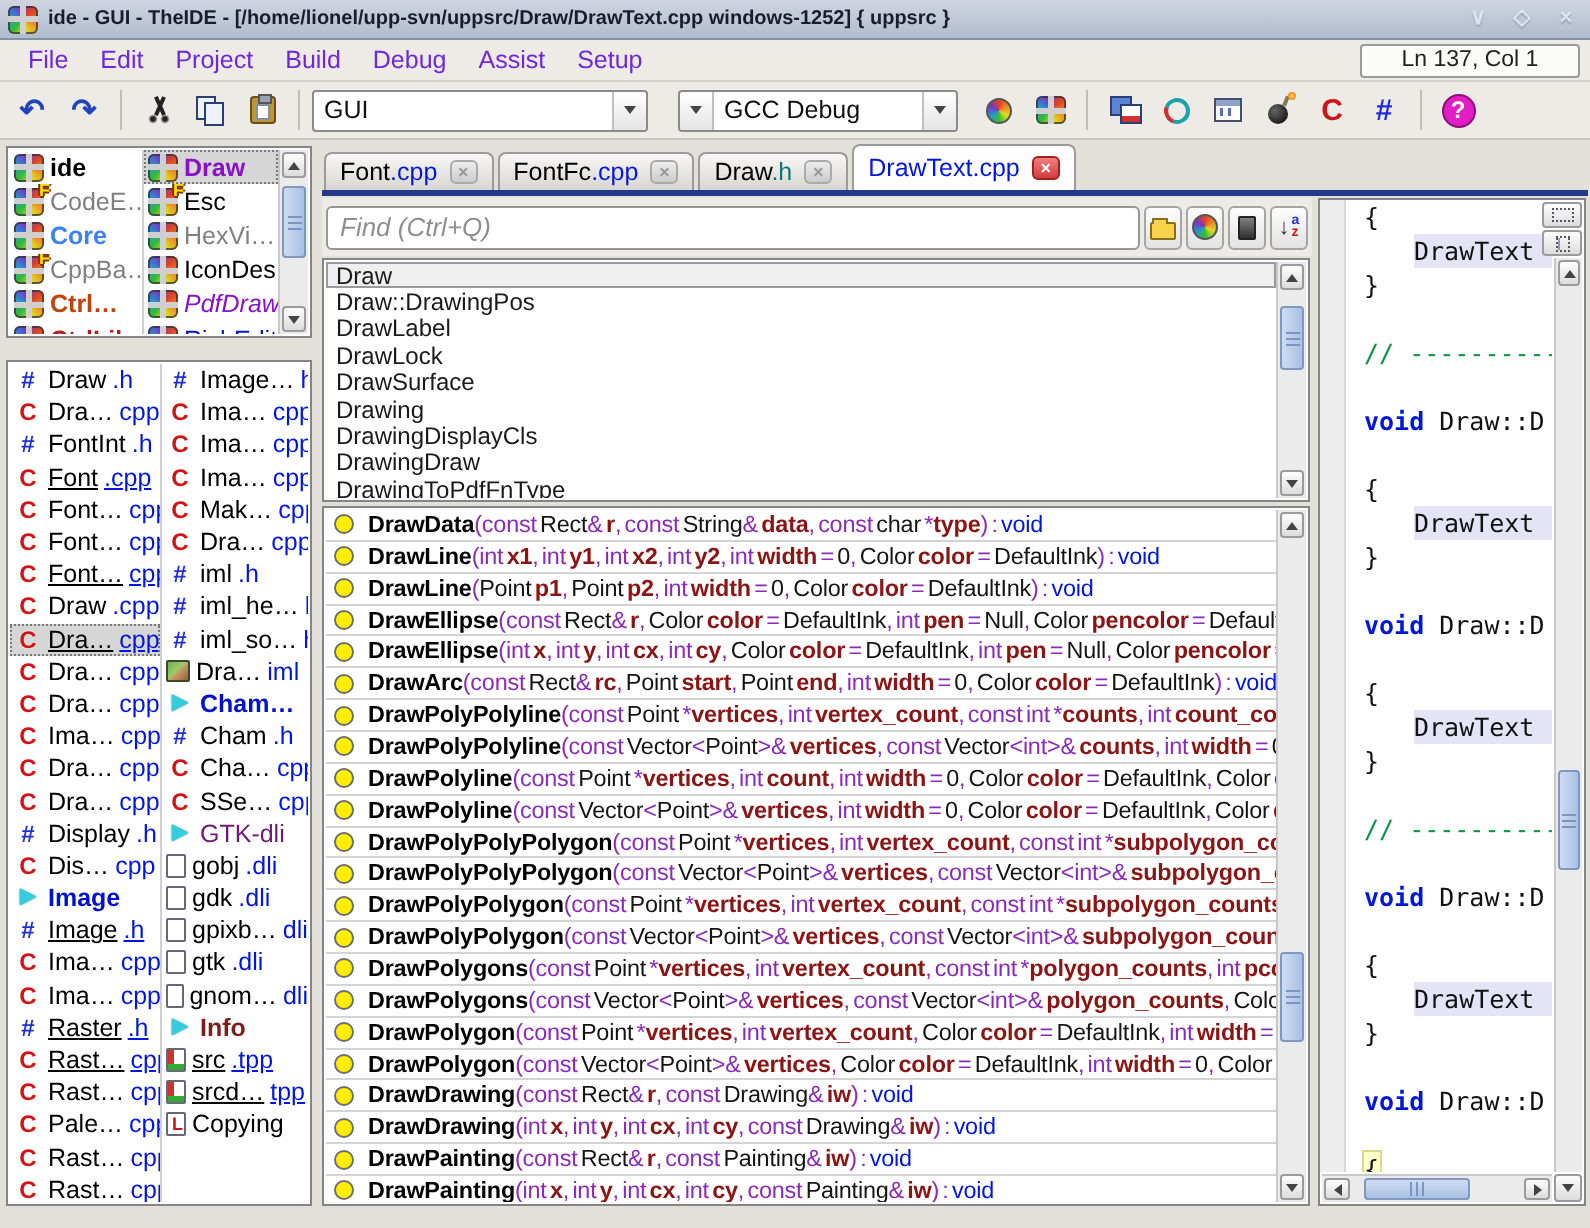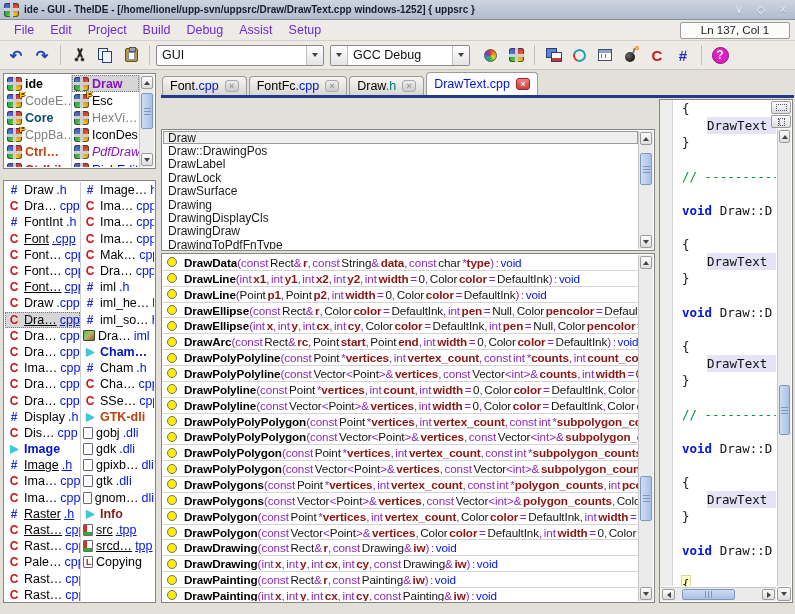--- a/index.html
+++ b/index.html
@@ -232,21 +232,21 @@
     <span class="tbtn">
         <span class="ic-paste"></span>
       </span>
     <span class="tsep"></span>
     <span class="combo" style="width:168px;">
       <span class="cval">GUI</span>
       <span class="cbtn r">
           <span class="tri down"></span>
         </span>
     </span>
-    <span class="combo" style="width:140px;margin-left:4px;">
+    <span class="combo" style="width:140px;margin-left:13px;">
       <span class="cbtn l">
           <span class="tri down"></span>
         </span>
       <span class="cval">GCC Debug</span>
       <span class="cbtn r">
           <span class="tri down"></span>
         </span>
     </span>
     <span class="tbtn" style="margin-left:6px;">
         <span class="ic-ball"></span>
@@ -287,21 +287,21 @@
             <span class="lname" style="color: rgb(0, 0, 0); font-weight: bold;">ide</span>
           </div>
           <div class="lrow">
             <span class="pkgicon">
               <span class="pflag">F</span>
             </span>
             <span class="lname" style="color: rgb(128, 128, 128);">CodeE…</span>
           </div>
           <div class="lrow">
             <span class="pkgicon"></span>
-            <span class="lname" style="color: #0c4a6e; font-weight: bold;">Core</span>
+            <span class="lname" style="color: #3b82f6; font-weight: bold;">Core</span>
           </div>
           <div class="lrow">
             <span class="pkgicon">
               <span class="pflag">F</span>
             </span>
             <span class="lname" style="color: rgb(128, 128, 128);">CppBa…</span>
           </div>
           <div class="lrow">
             <span class="pkgicon"></span>
             <span class="lname" style="color: #c2410c; font-weight: bold;">Ctrl…</span>
@@ -549,21 +549,21 @@
             <span class="fbase">Cha…</span>
             <span class="fext">cpp</span>
           </div>
           <div class="lrow">
             <span class="fic fic-c">C</span>
             <span class="fbase">SSe…</span>
             <span class="fext">cpp</span>
           </div>
           <div class="lrow">
             <span class="fic fic-play">▶</span>
-            <span class="fbase" style="color: #c2410c; font-weight: bold;">GTK-dli</span>
+            <span class="fbase" style="color: #701a75; font-weight: normal;">GTK-dli</span>
           </div>
           <div class="lrow">
             <span class="fic-page"></span>
             <span class="fbase">gobj</span>
             <span class="fext">.dli</span>
           </div>
           <div class="lrow">
             <span class="fic-page"></span>
             <span class="fbase">gdk</span>
             <span class="fext">.dli</span>
@@ -620,20 +620,41 @@
         <span><span style="color: rgb(0, 0, 0);">Draw</span><span style="color: rgb(0, 122, 122);">.h</span></span>
         <span class="tclose">×</span>
       </div>
       <div class="tab active">
         <span><span style="color: rgb(0, 22, 221);">DrawText</span><span style="color: rgb(0, 22, 221);">.cpp</span></span>
         <span class="tclose ared">×</span>
       </div>
     </div>
   <div class="blueline"></div>
 
+  <div class="findrow">
+    <input class="findinput" placeholder="Find (Ctrl+Q)" style="">
+    <span class="fbtn">
+        <span class="ic-folder"></span>
+      </span>
+    <span class="fbtn">
+        <span class="ic-ball"></span>
+      </span>
+    <span class="fbtn">
+        <span class="ic-dark"></span>
+      </span>
+    <span class="fbtn">
+      <span class="ic-sort">
+        <span class="ar">↓</span>
+        <span class="az">
+            <span class="a">a</span>
+            <span class="z">z</span>
+          </span>
+      </span>
+    </span>
+  </div>
 
   <div class="panel classlist">
     <div class="citems" id="classlist-items">
         <div class="crow sel">
           <span class="ctext">Draw</span>
         </div>
         <div class="crow">
           <span class="ctext">Draw::DrawingPos</span>
         </div>
         <div class="crow">

